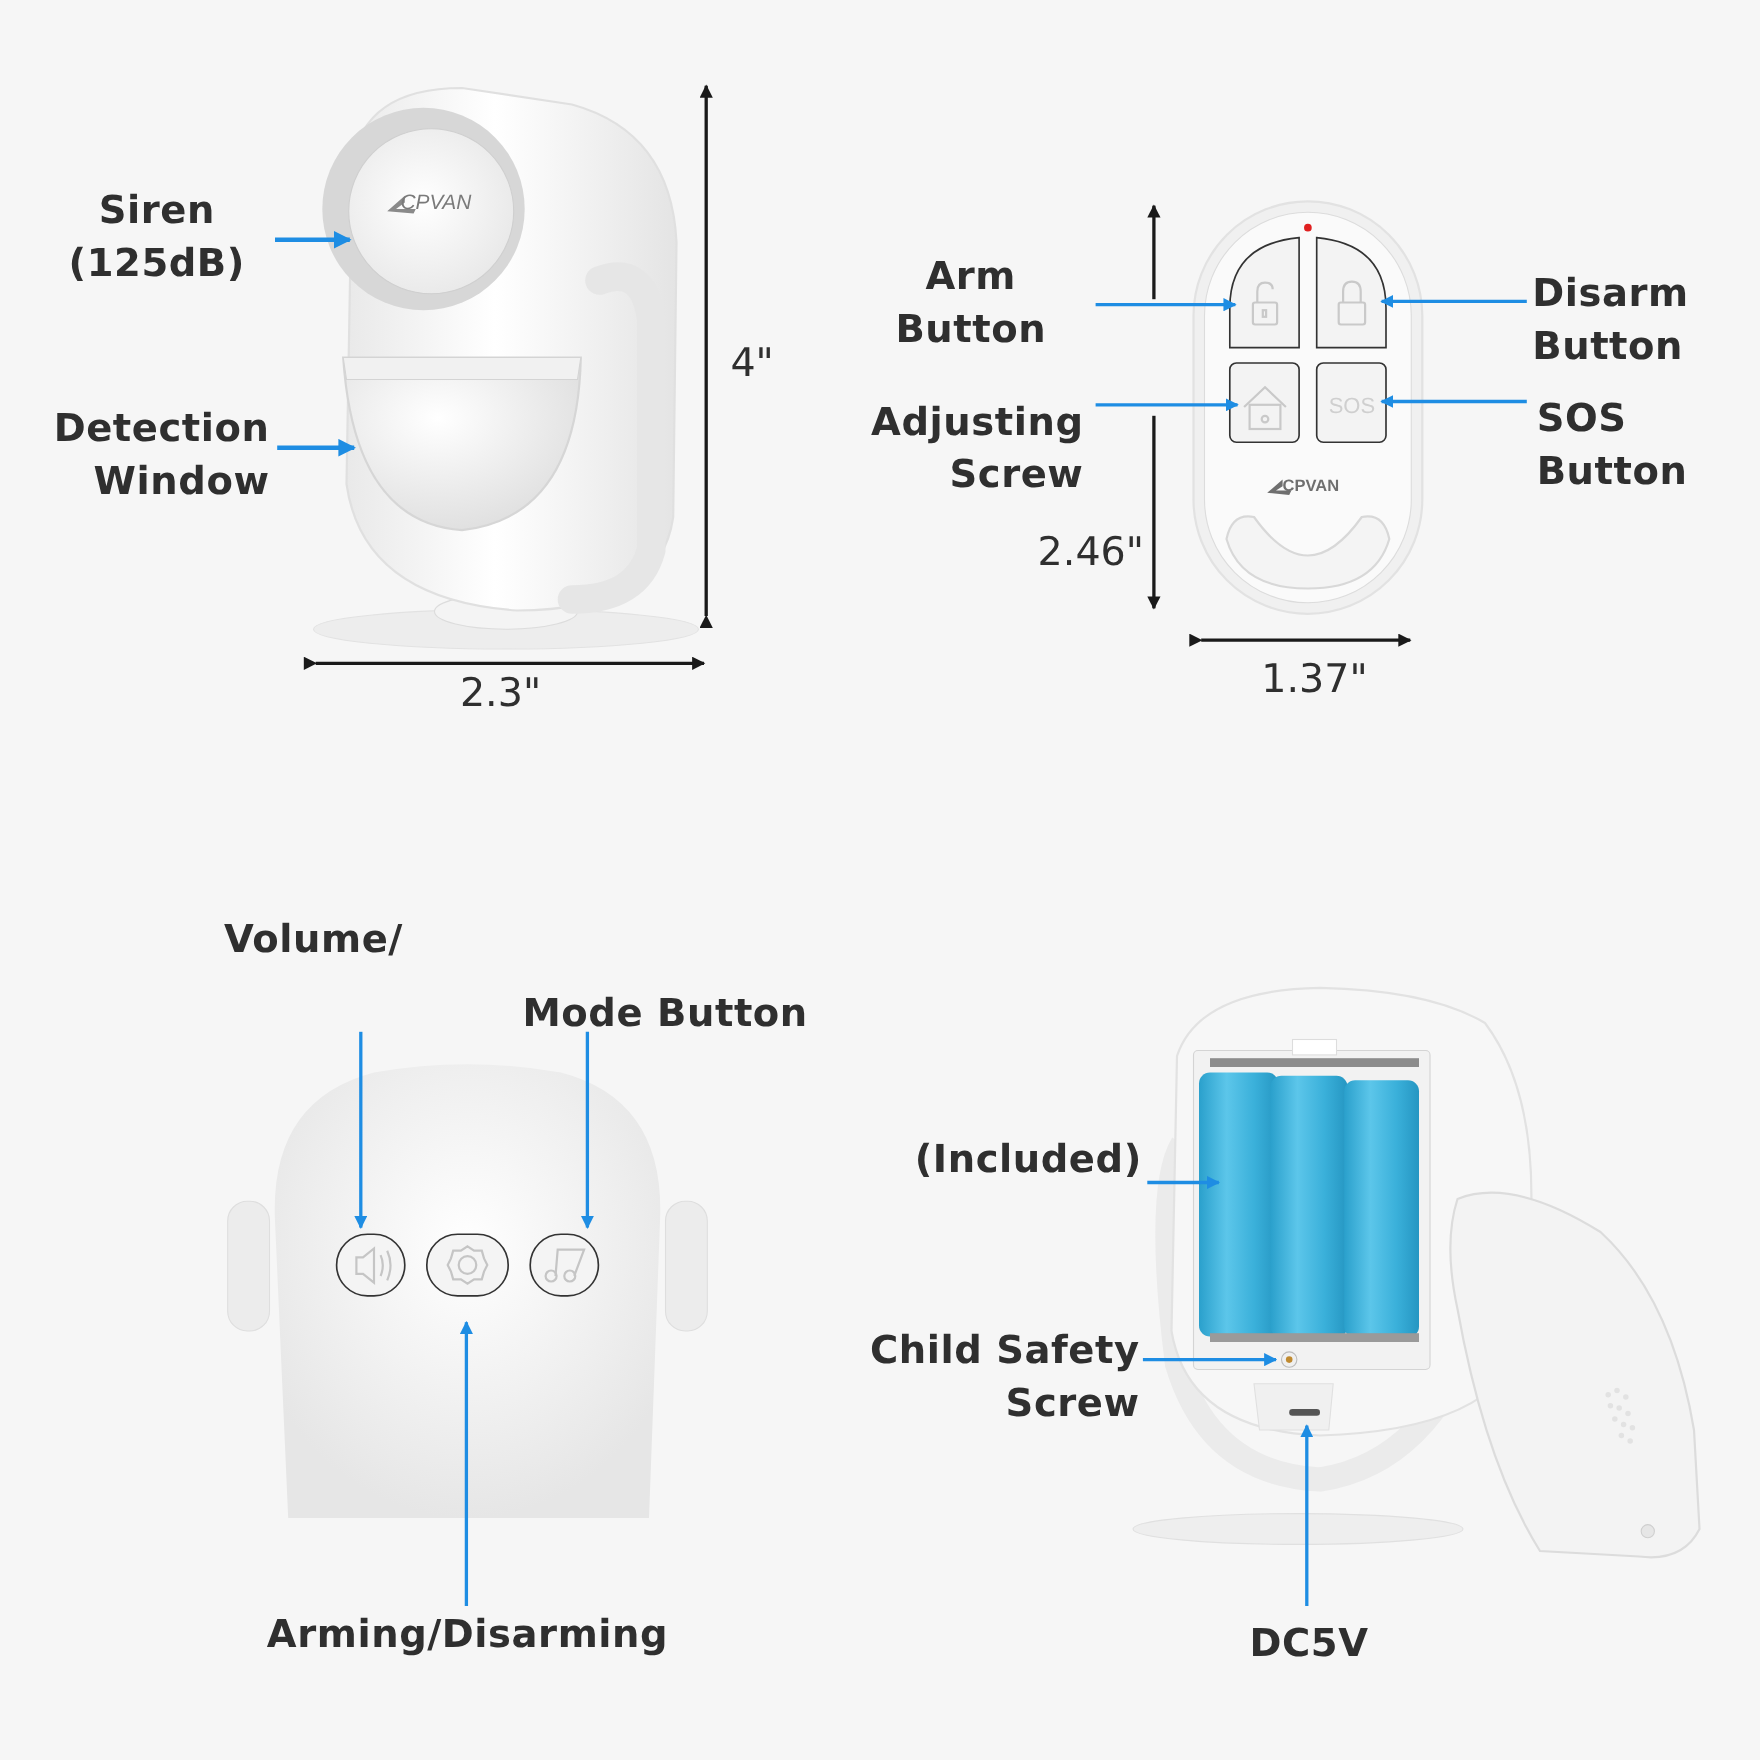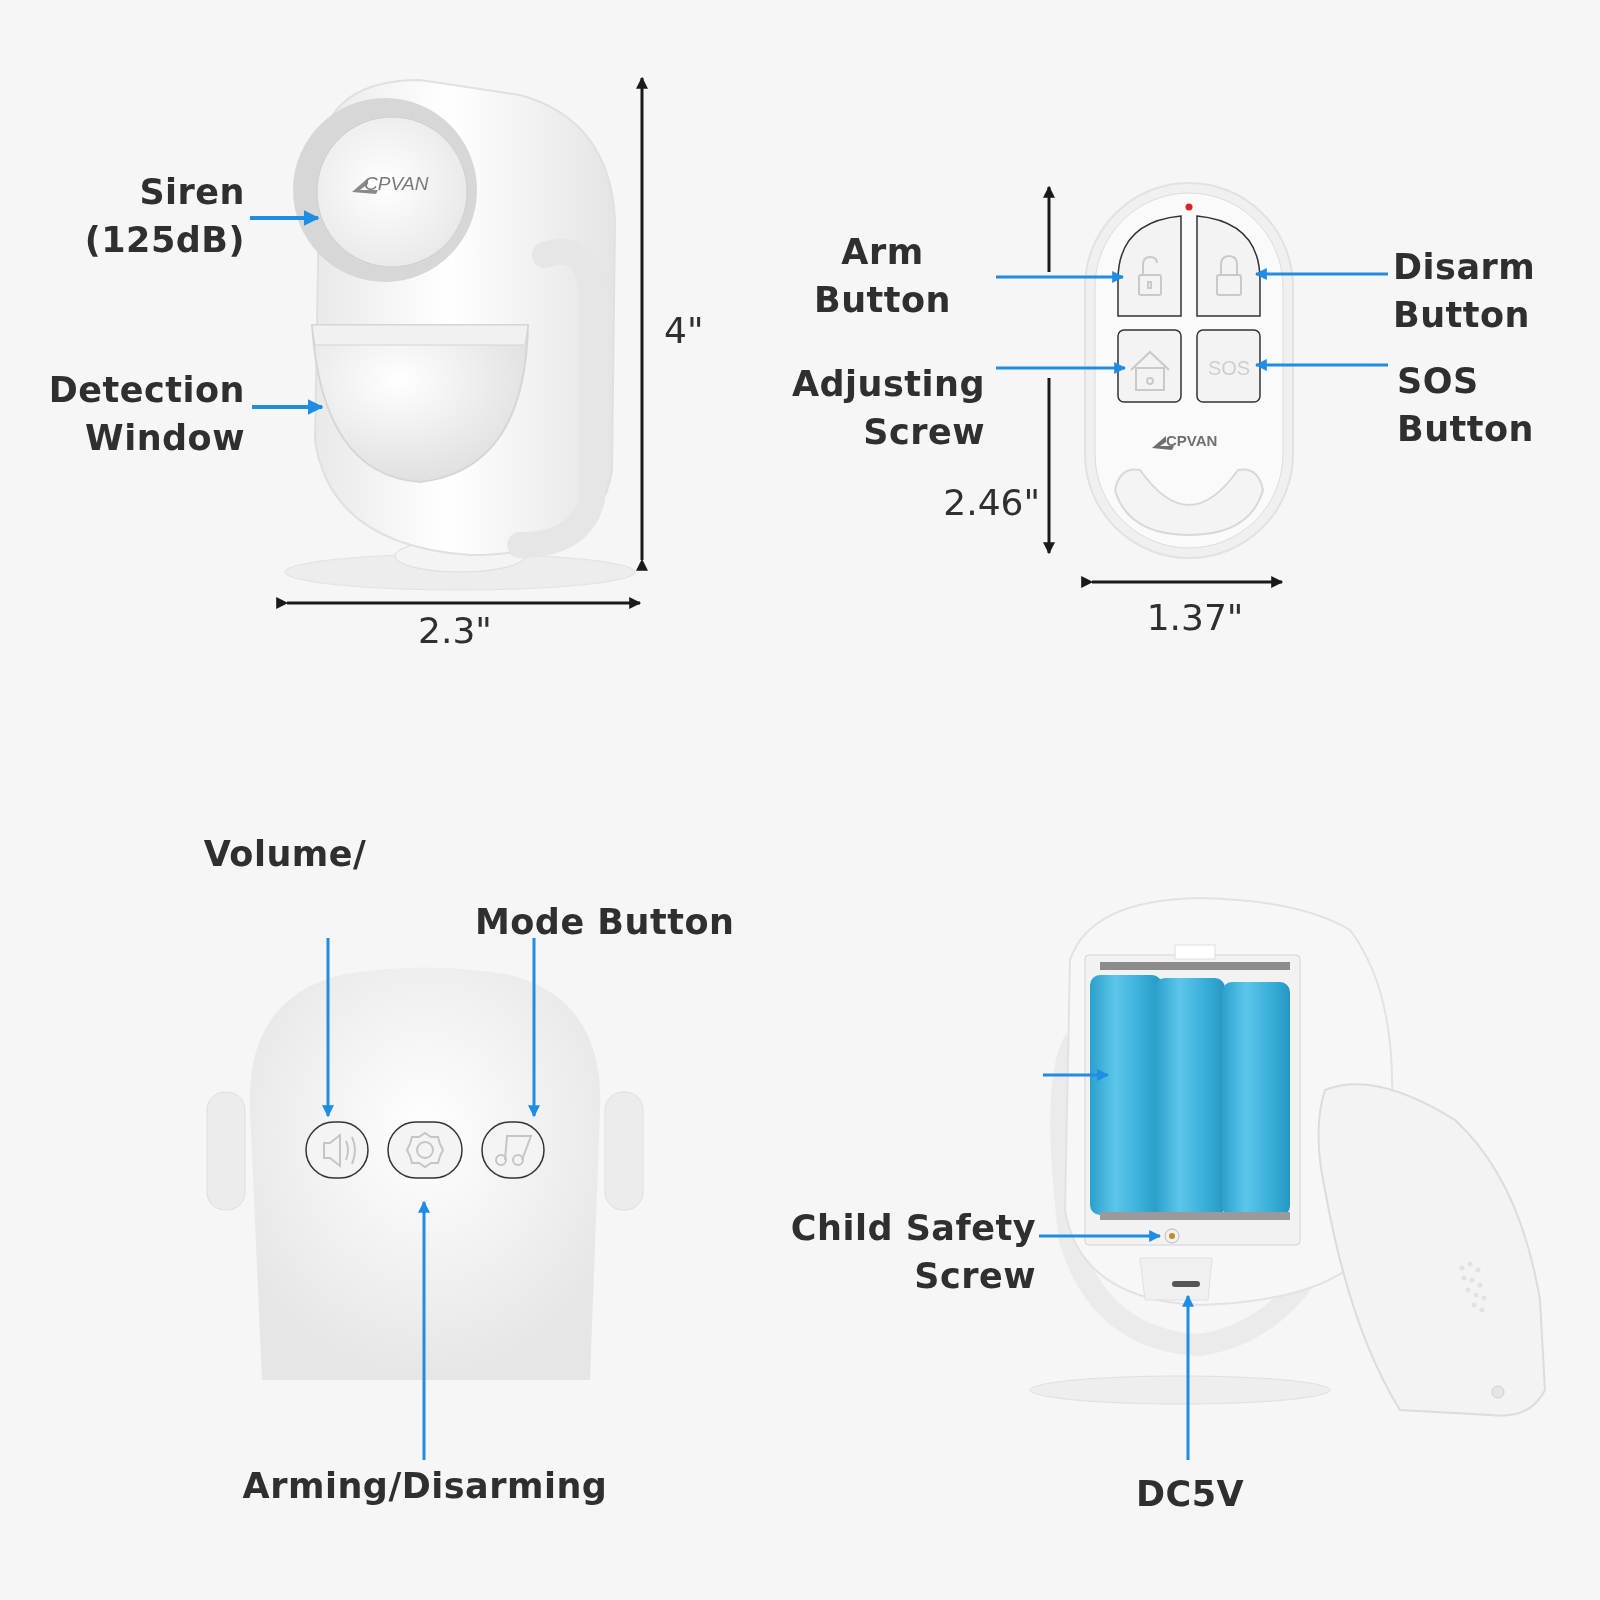--- a/index.html
+++ b/index.html
@@ -191,21 +191,21 @@
         <circle cx="1482" cy="1310" r="2.5"></circle>
     </g>
     <circle cx="1498" cy="1392" r="6" fill="#e6e6e6" stroke="#cfcfcf"></circle>
   </g>
 
   <line class="blue" x1="1043" y1="1075" x2="1108" y2="1075" stroke-width="3" marker-end="url(#blueArrow)"></line>
   <line class="blue" x1="1039" y1="1236" x2="1160" y2="1236" stroke-width="3" marker-end="url(#blueArrow)"></line>
   <line class="blue" x1="1188" y1="1460" x2="1188" y2="1296" stroke-width="3" marker-end="url(#blueArrow)"></line>
 </svg>
 
-<div class="lbl r" style="left:40px;top:168px;width:205px;">
+<div class="lbl r" style="left:40px;top:168px;width:205px;text-align:center;">
   <div>Siren</div>
   <div>(125dB)</div>
 </div>
 <div class="lbl r" style="left:20px;top:366px;width:225px;">
   <div>Detection</div>
   <div>Window</div>
 </div>
 <div class="dim" style="left:664px;top:310px;">4"</div>
 <div class="dim c" style="left:380px;top:610px;width:150px;">2.3"</div>
 
@@ -228,18 +228,19 @@
 <div class="dim r" style="left:900px;top:482px;width:140px;">2.46"</div>
 <div class="dim c" style="left:1120px;top:597px;width:150px;">1.37"</div>
 
 <div class="lbl c" style="left:135px;top:830px;width:300px;">
   <div>Volume/</div>
 </div>
 <div class="lbl l" style="left:475px;top:878px;width:300px;">Mode Button</div>
 <div class="lbl c" style="left:220px;top:1462px;width:410px;">Arming/Disarming</div>
 
 <div class="lbl r" style="left:720px;top:1030px;width:318px;">
+  <div>(Included)</div>
 </div>
 <div class="lbl r" style="left:760px;top:1204px;width:276px;">
   <div>Child Safety</div>
   <div>Screw</div>
 </div>
 <div class="lbl c" style="left:1110px;top:1470px;width:160px;">DC5V</div>
 
 </body></html>

